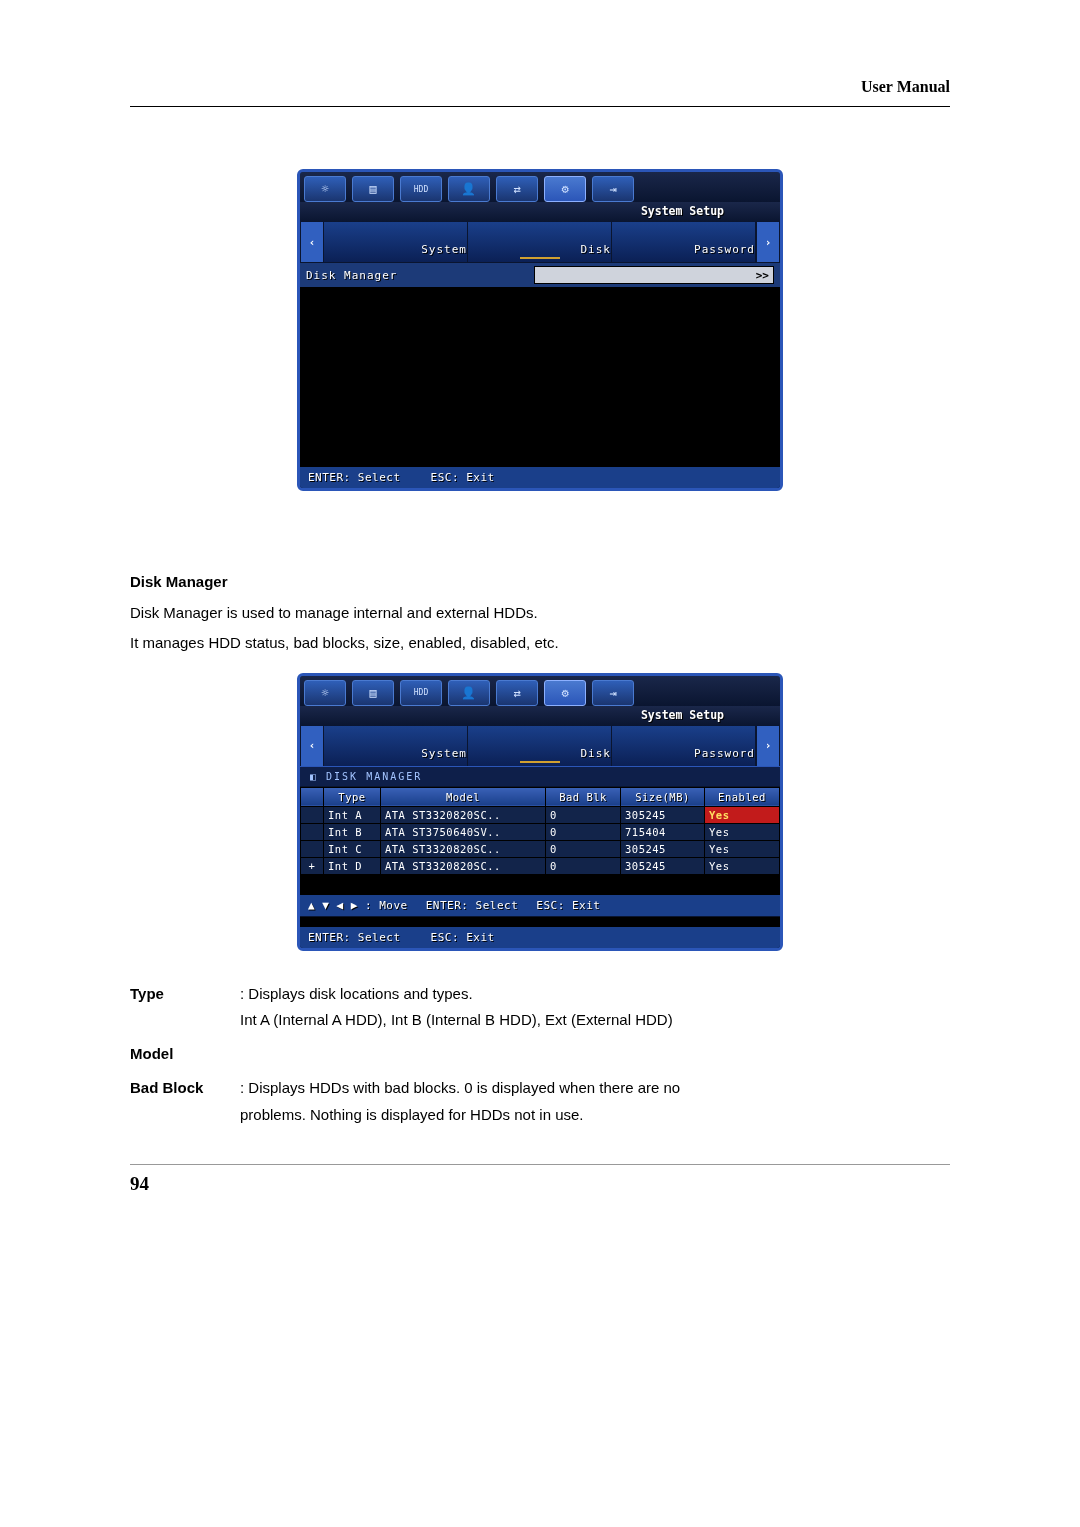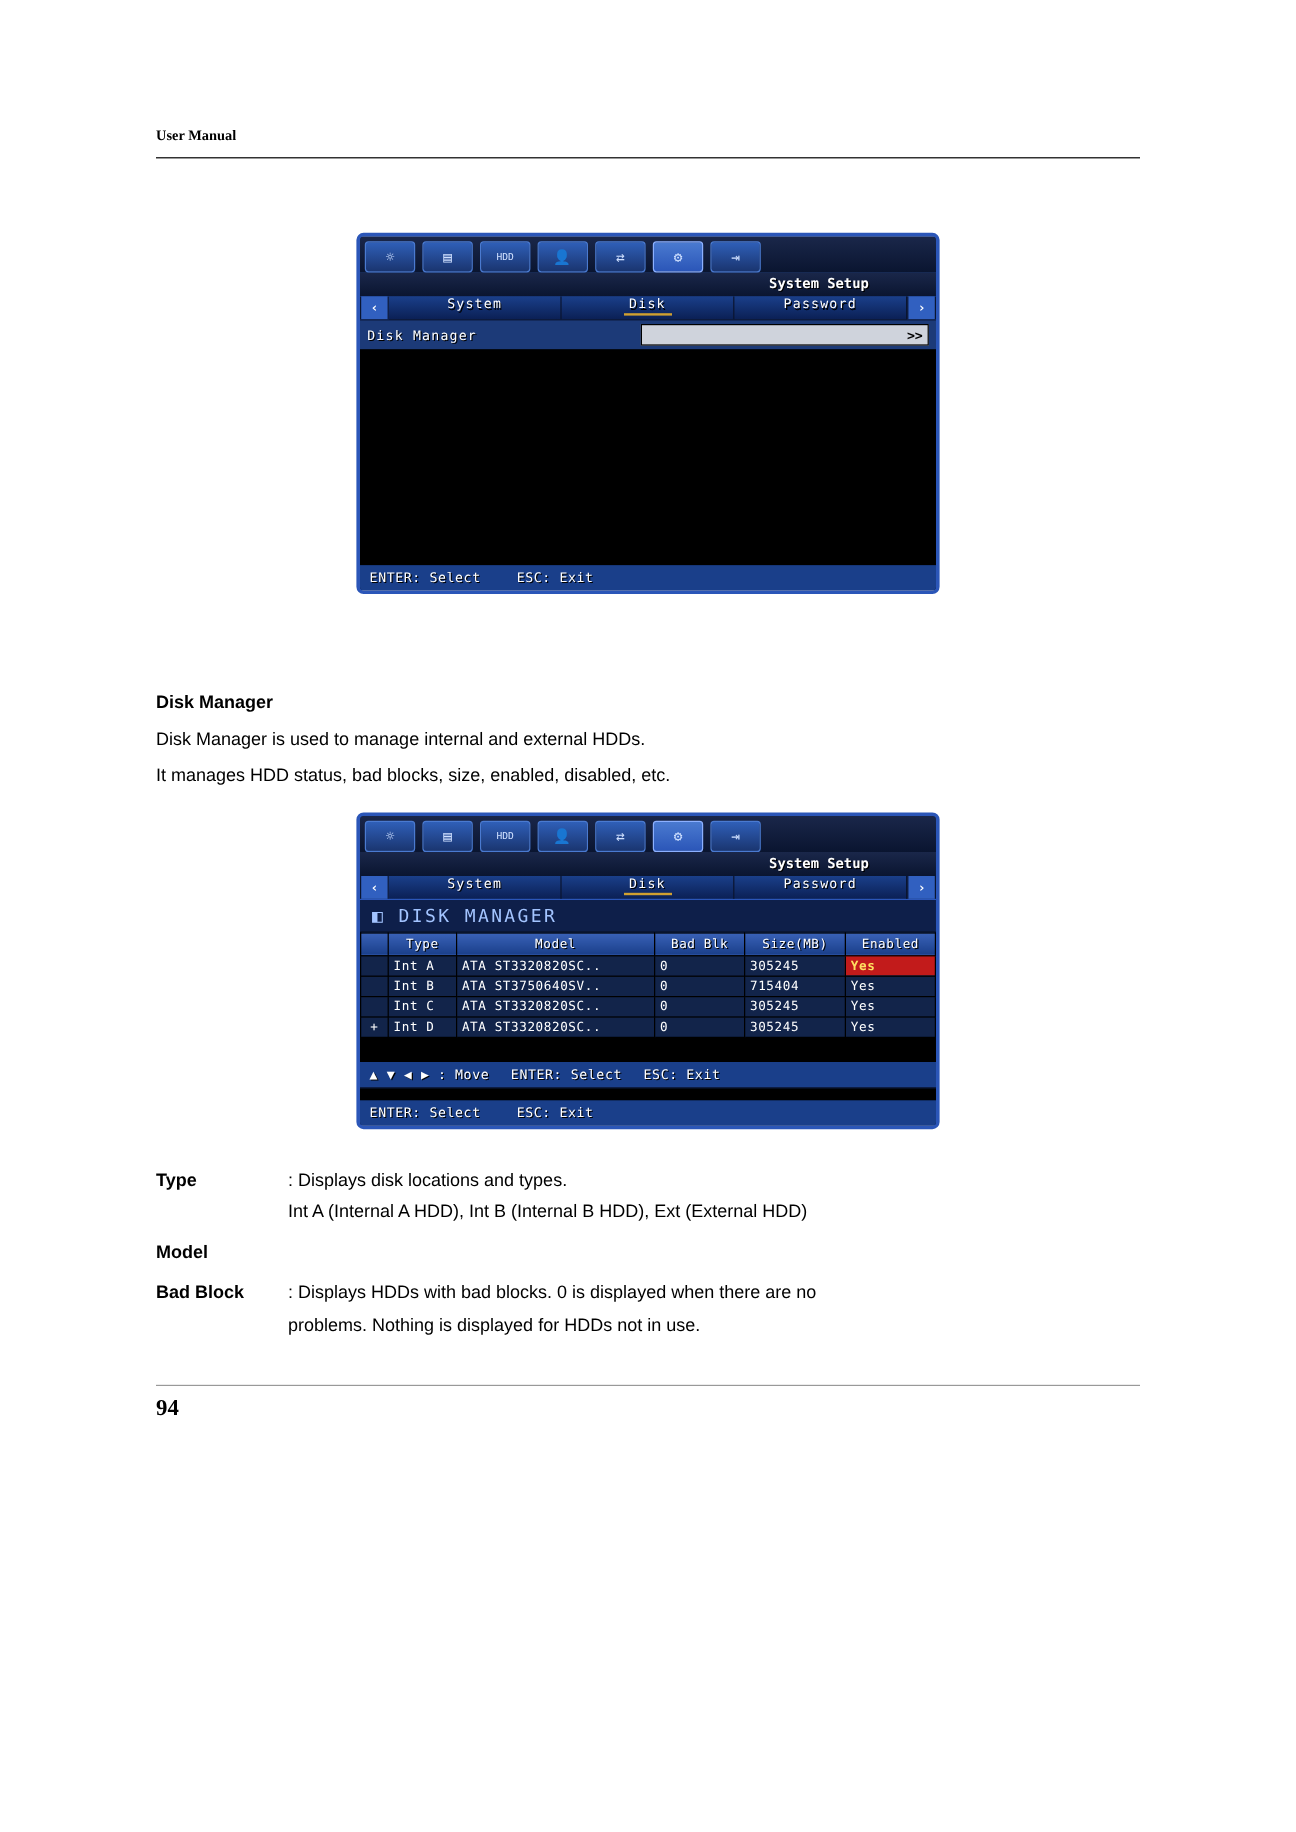--- a/index.html
+++ b/index.html
@@ -22,25 +22,25 @@
     border: none;
     border-top: 1.5px solid #000;
     margin: 0 0 10px 0;
   }
   .bottom-rule {
     border: none;
     border-top: 1px solid #999;
     margin: 36px 0 8px 0;
   }
   .header {
-    font-weight: bold;
-    font-size: 12px;
+    text-align: right;
+    font-weight: bold;
+    font-size: 16px;
     margin-bottom: 10px;
     font-family: "Times New Roman", serif;
-    margin-top: 28px;
   }
   .page-num {
     text-align: left;
     font-weight: bold;
     font-family: "Times New Roman", serif;
     font-size: 19px;
   }
   .dvr-window {
     width: 480px;
     margin: 62px auto 0 auto;
@@ -95,22 +95,22 @@
     align-items: center;
     justify-content: center;
     background: #3160c0;
     border-right: 1px solid #0a1530;
     border-left: 1px solid #0a1530;
     font-weight: bold;
     color: #fff;
   }
   .main-tab {
     flex: 1;
-    text-align: center;
-    padding: 0 0 3px 0;
+    text-align: right;
+    padding: 21px 0 3px 0;
     color: #fff;
     border-right: 1px solid #0a1530;
     text-shadow: 1px 1px 0 #000;
     letter-spacing: 1px;
     position: relative;
   }
   .main-tab.underline::after {
     content: "";
     display: block;
     width: 40px;
@@ -160,21 +160,21 @@
     padding: 4px 8px;
     font-size: 11px;
     letter-spacing: .5px;
     text-shadow: 1px 1px 0 #000;
     display: flex;
     gap: 30px;
   }
   .section-title {
     padding: 4px 6px 4px 10px;
     color: #a3c4ff;
-    font-size: 15px;
+    font-size: 10px;
     letter-spacing: 2px;
     background: #0e1f4a;
     border-top: 1px solid #2b56b8;
     border-bottom: 1px solid #0a1530;
   }
   .disk-table {
     width: 100%;
     border-collapse: collapse;
     background: #0e1f4a;
     font-size: 10.5px;

